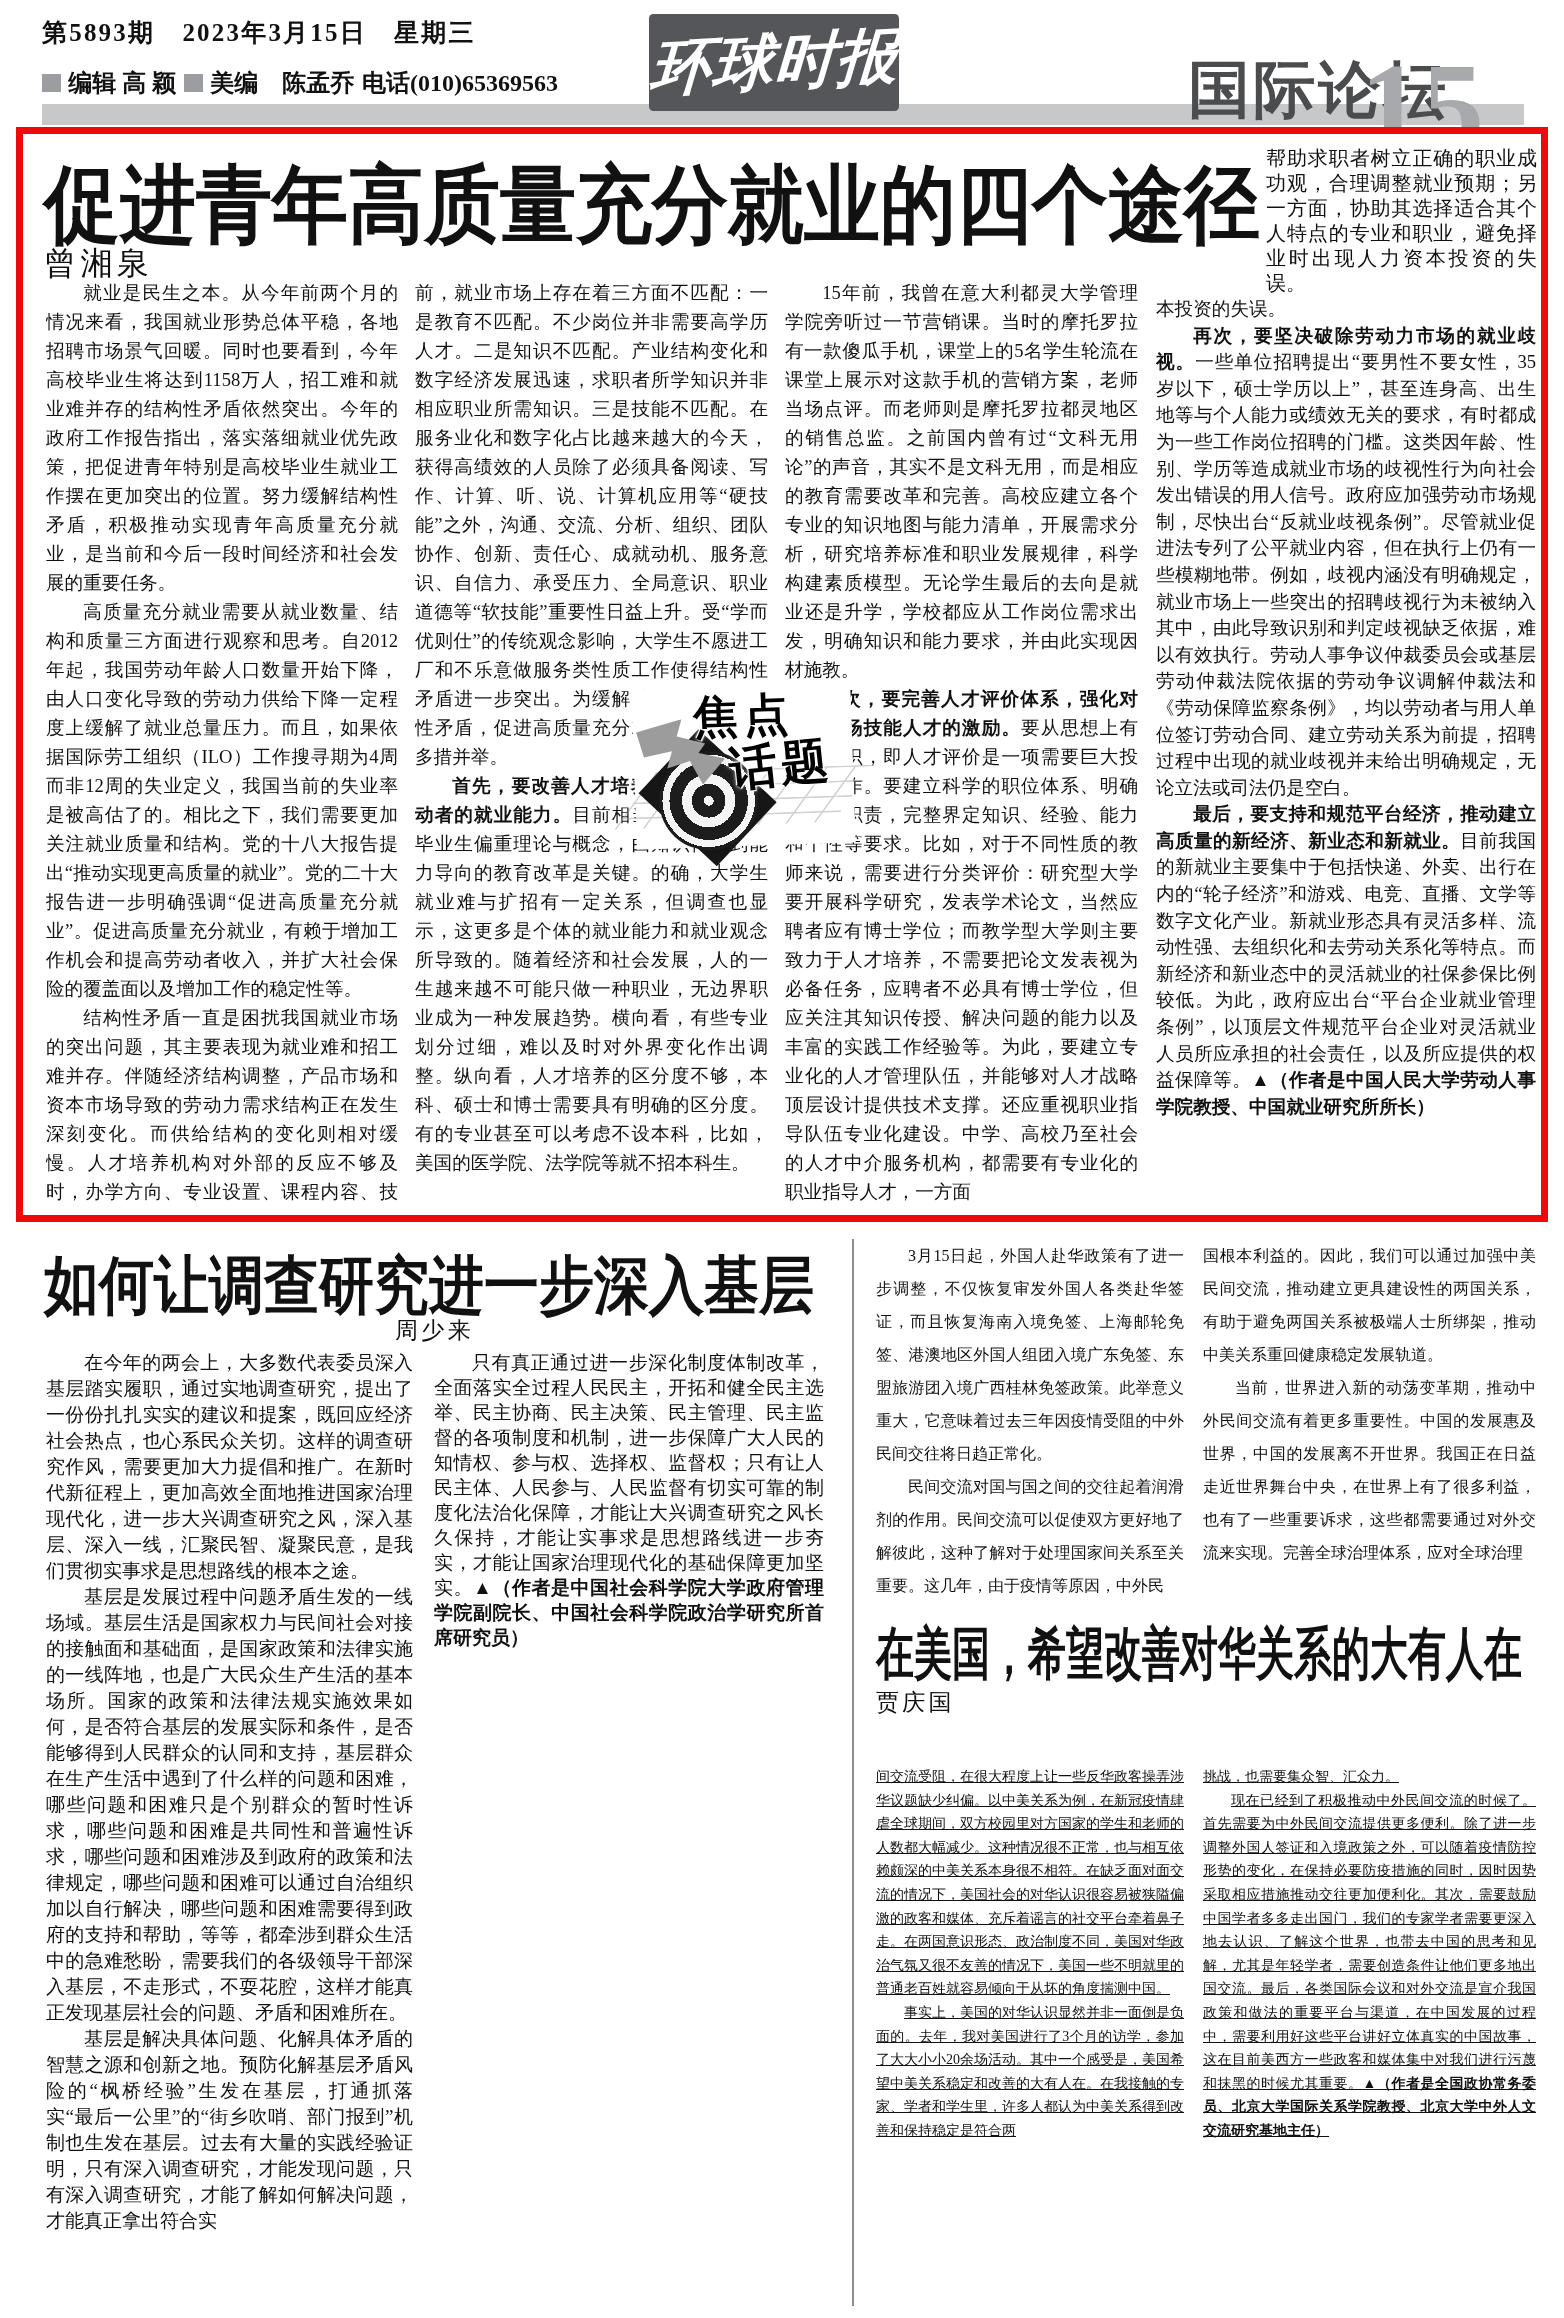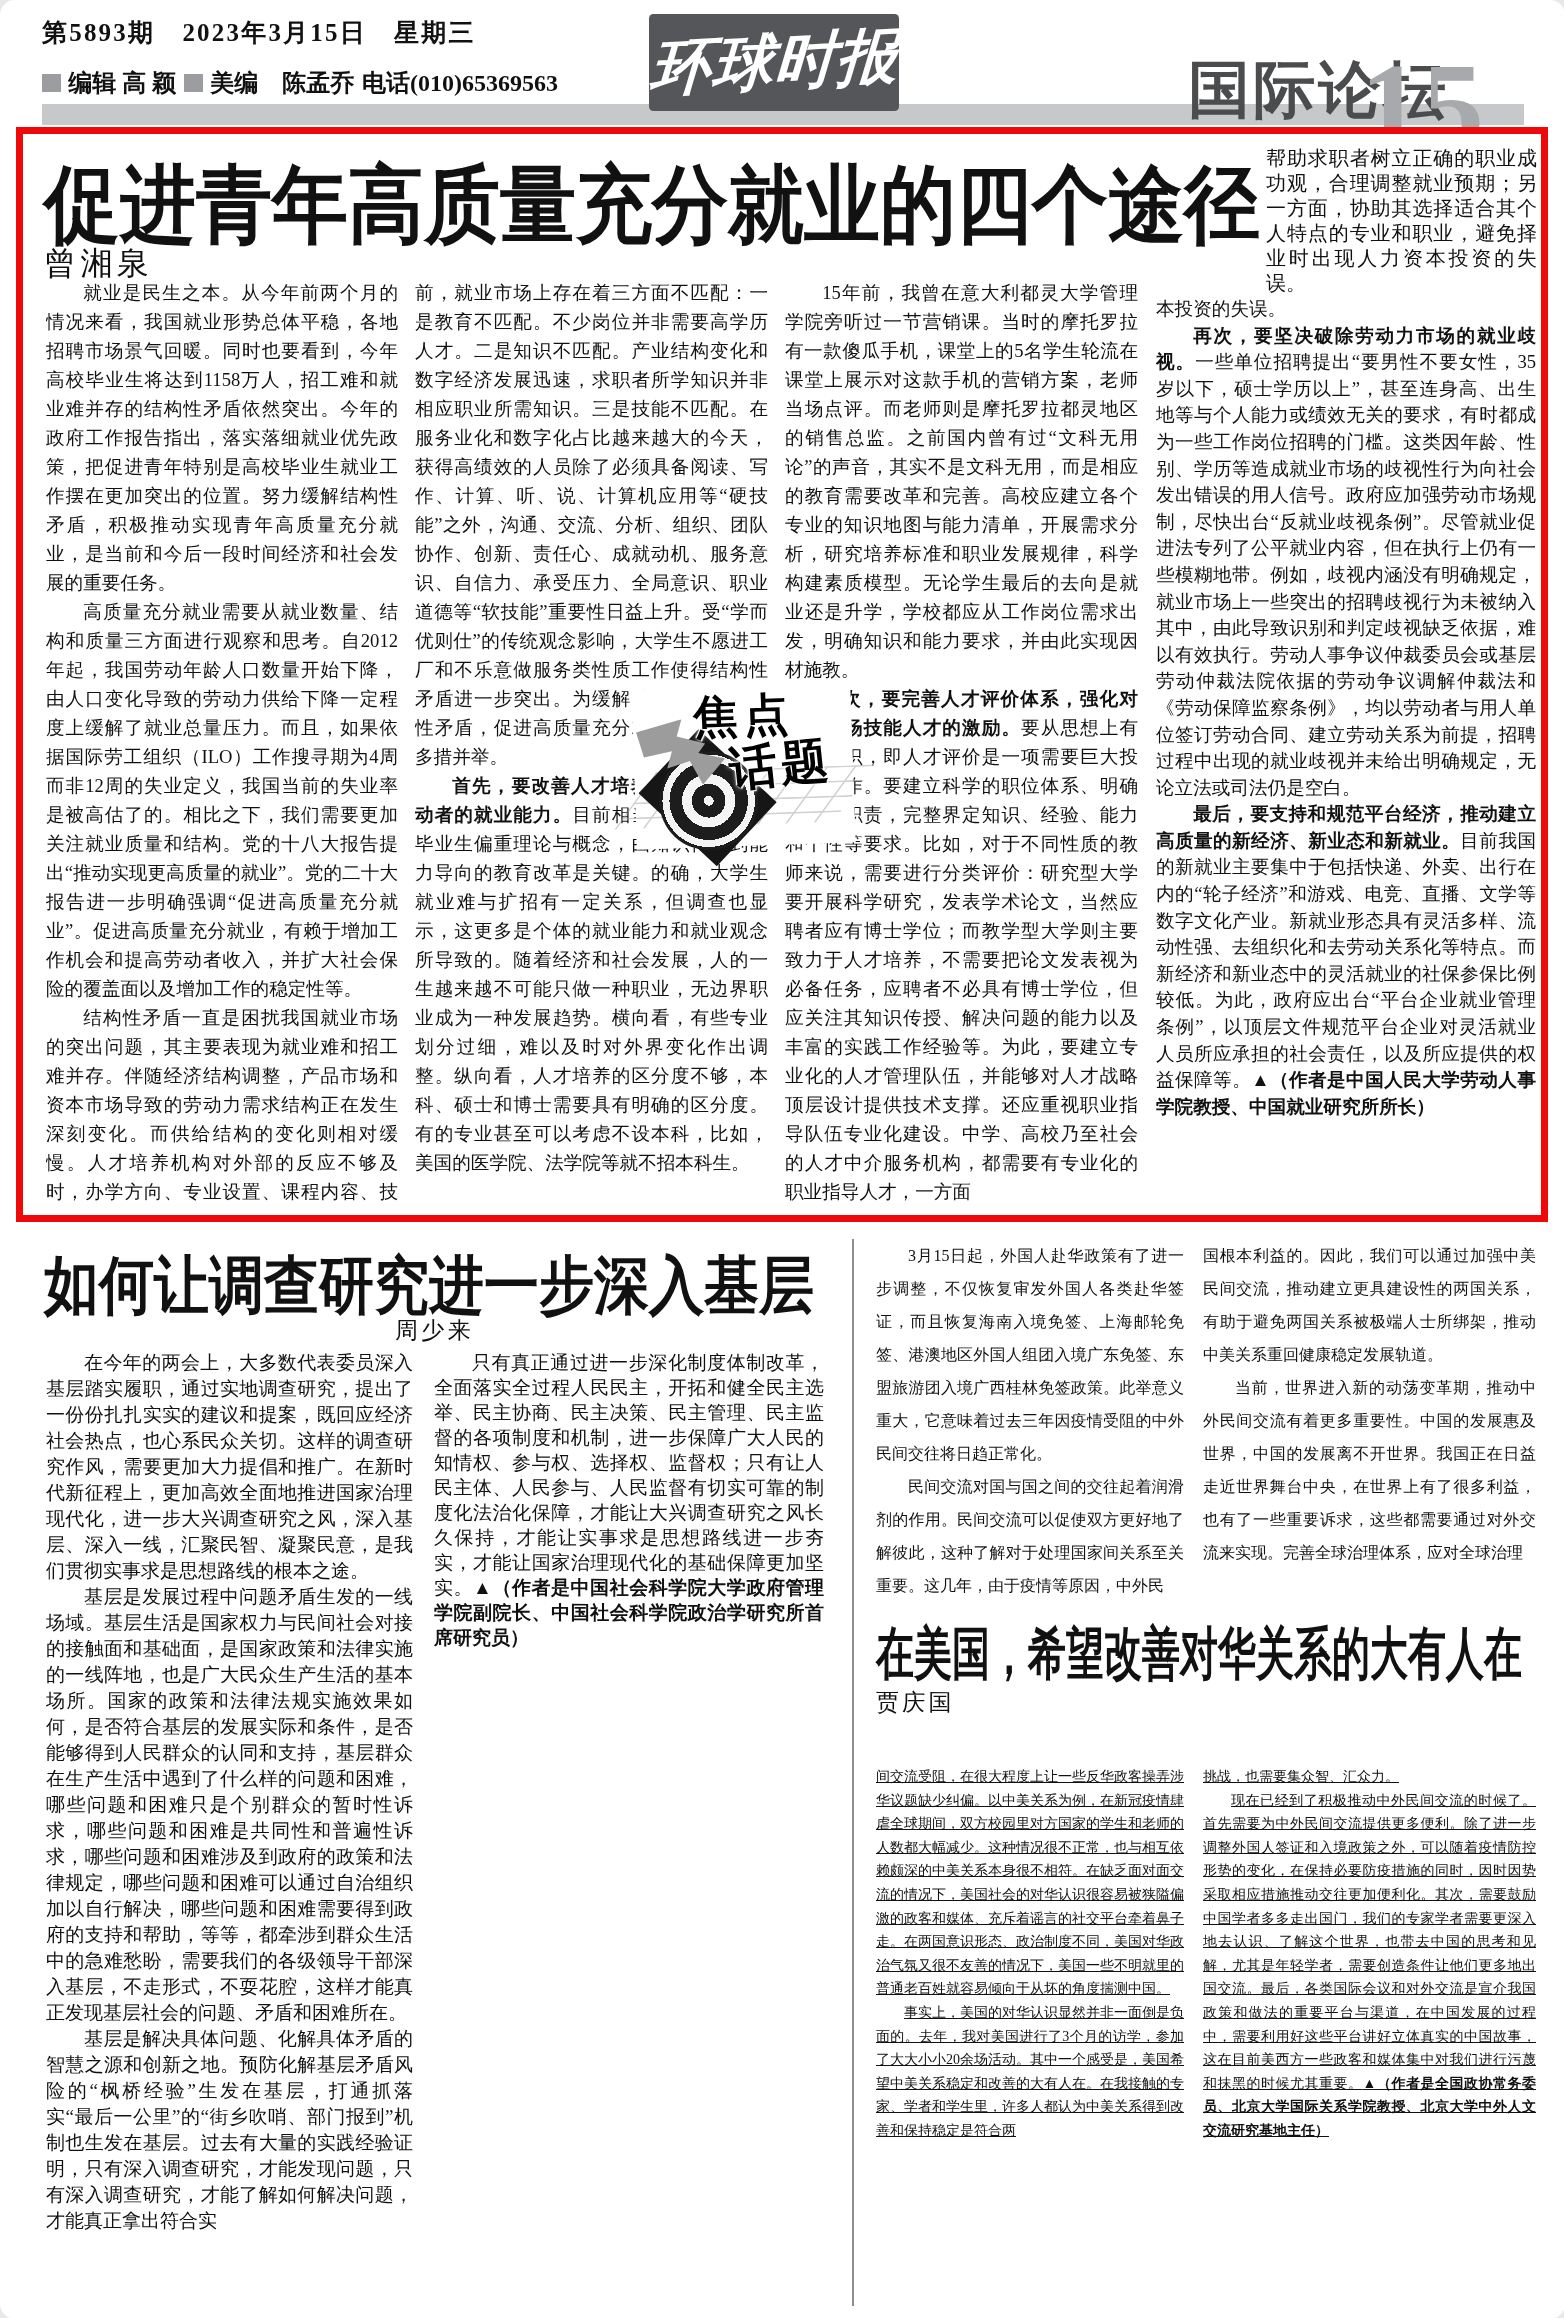--- a/index.html
+++ b/index.html
@@ -1,17 +1,17 @@
 <!DOCTYPE html>
 <html style="font-size:8.8px"><head>
 <meta charset="utf-8">
 <style>
   html,body{margin:0;padding:0;background:#e8e8e8;}
   .page{position:relative;width:1565px;height:2319px;background:#ffffff;overflow:hidden;
-        font-family:"Liberation Serif","DejaVu Serif",serif;color:#111;border-radius:15px;}
+        font-family:"Liberation Serif","DejaVu Serif",serif;color:#111;}
   
   .issue-line{position:absolute;left:42px;top:16.4px;font-size:25px;font-weight:bold;letter-spacing:2.2px;white-space:nowrap;}
   .editor-line{position:absolute;left:42px;top:67px;font-size:24px;font-weight:bold;white-space:nowrap;display:flex;align-items:center;gap:7.7px;}
   .sq{display:inline-block;width:18.6px;height:18.6px;background:#9c9da0;}
   .gray-band{position:absolute;left:42px;top:104px;width:1482px;height:21px;background:#c7c8ca;}
   .logo-box{position:absolute;left:649px;top:14.2px;width:250px;height:97px;background:#55565a;border-radius:4.4px;
             display:flex;align-items:center;justify-content:center;}
   .logo-text{color:#fff;font-size:61px;font-weight:bold;font-style:italic;font-family:"Liberation Serif",serif;
              transform:rotate(-3deg) skewX(-6deg);letter-spacing:1.1px;white-space:nowrap;}
   .section-title{position:absolute;left:1188px;top:48px;font-size:62px;font-weight:900;color:#4b4c4e;

